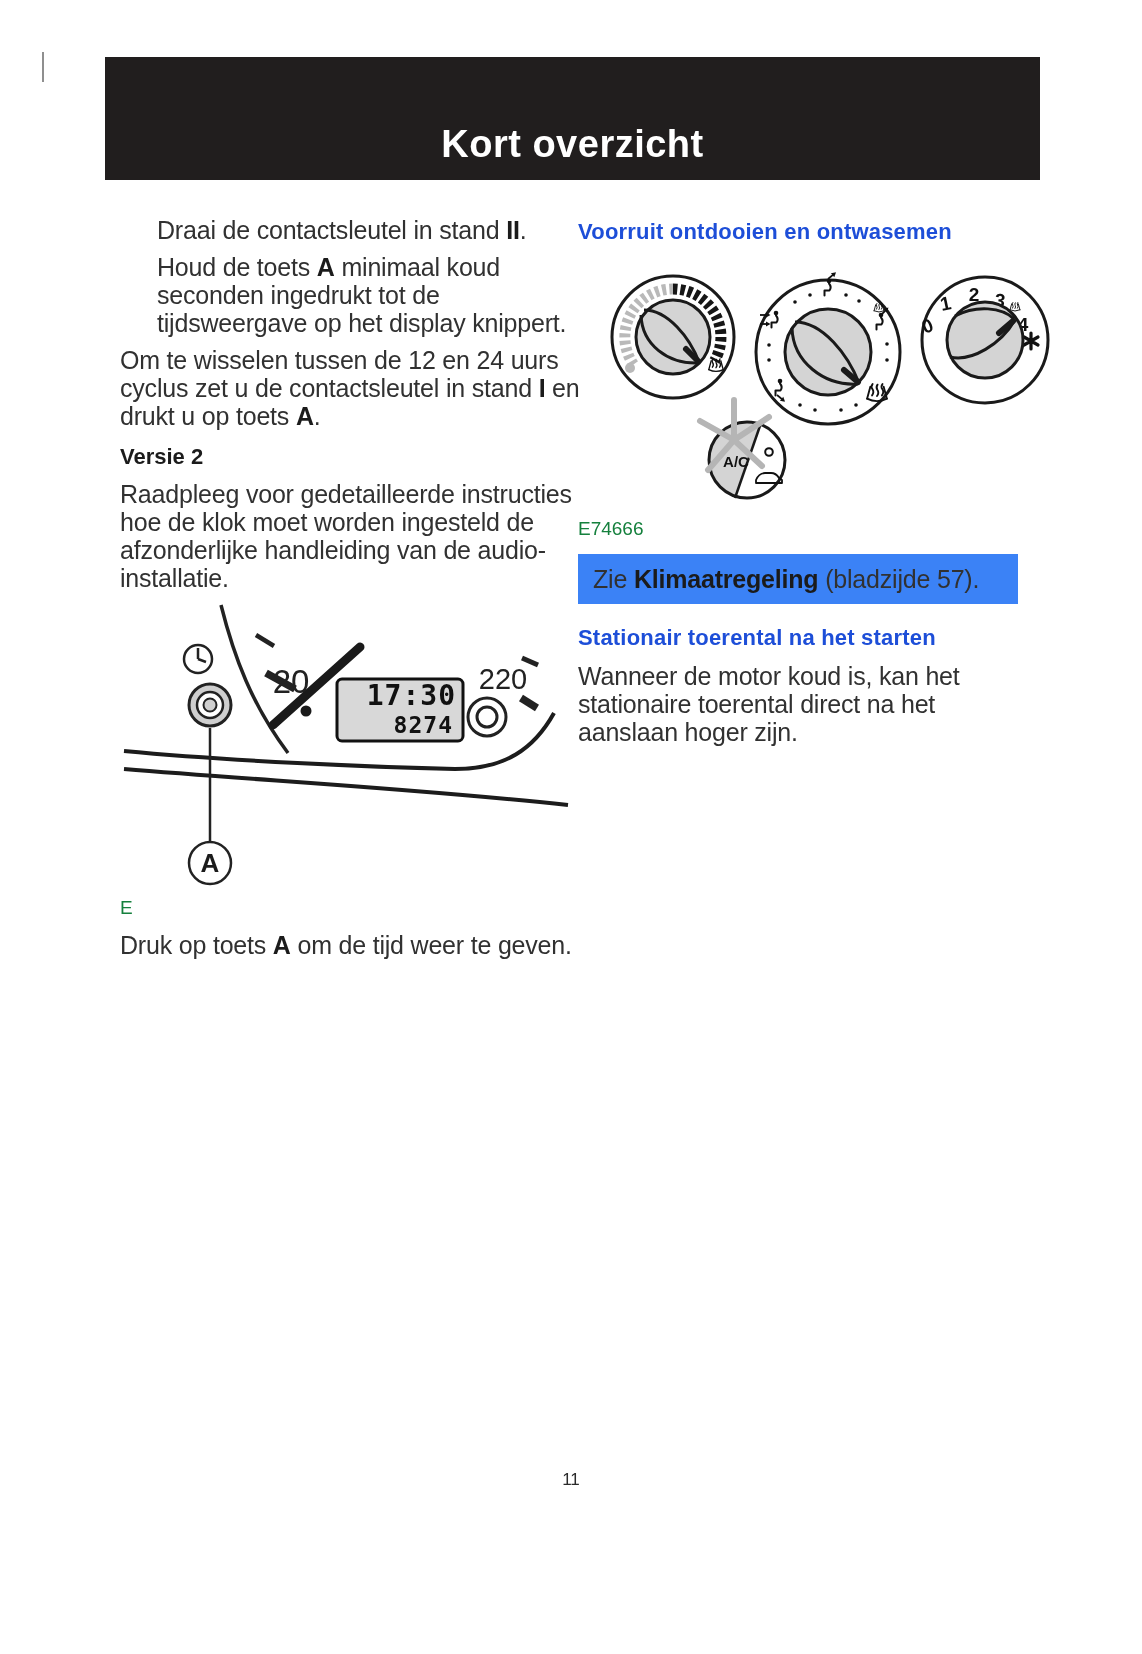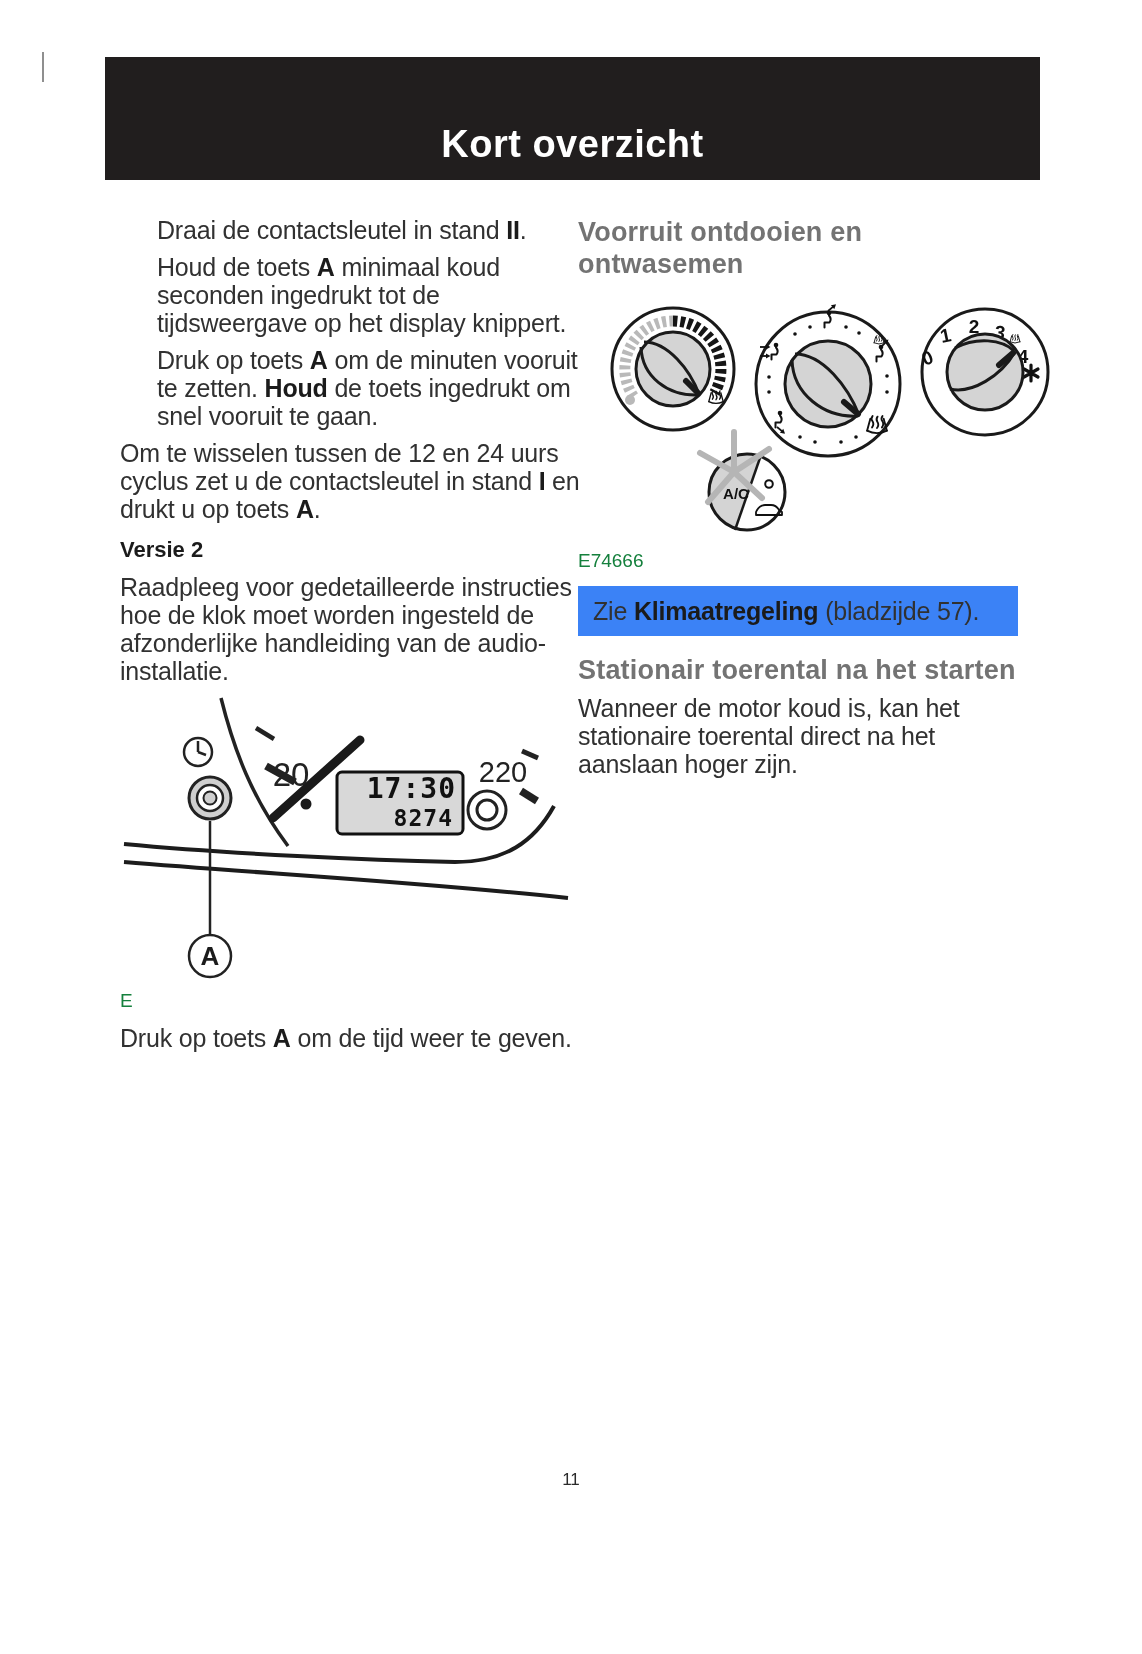--- a/index.html
+++ b/index.html
@@ -8,21 +8,21 @@
   .crop-mark{position:absolute;left:42px;top:52px;width:2px;height:30px;background:#8f8f8f;}
   .header-bar{position:absolute;left:105px;top:57px;width:935px;height:123px;background:#211e1e;
               display:flex;align-items:flex-end;justify-content:center;}
   .header-bar h1{margin:0 0 14px 0;color:#fff;font-size:38px;font-weight:bold;letter-spacing:.5px;}
   .col{position:absolute;top:216px;}
   .col-left{left:96px;width:468px;margin-left:24px;}
   .col-right{left:578px;width:440px;}
   p{margin:0 0 9px 0;font-size:25px;line-height:28px;letter-spacing:-.2px;}
   p.step{margin-left:37px;}
   .b{font-weight:bold;color:#1b1b1b;}
-  h2{margin:0 0 8px 0;font-size:27px;line-height:32px;color:#737373;letter-spacing:.2px;}
+  h2{margin:0 0 8px 0;font-size:22px;line-height:32px;color:#1d4ed8;letter-spacing:.2px;}
   h2.second{margin-top:18px;}
   h3{margin:14px 0 10px 0;font-size:22px;color:#1b1b1b;}
   figure{margin:2px 0 0 0;}
   figure.knobs{margin-top:12px;}
   figcaption{font-size:19px;color:#15803d;margin-top:2px;}
   .note{background:#3b82f6;margin-top:14px;padding:10px 15px;}
   .note p{margin:0;line-height:30px;}
   .note.second{margin-top:12px;}
   .page-footer{position:absolute;left:0;top:1470px;width:1142px;text-align:center;}
   .page-footer span{font-size:17px;color:#2a2a2a;}
@@ -36,21 +36,20 @@
 
   <div class="crop-mark"></div>
 
   <header class="header-bar">
     <h1>Kort overzicht</h1>
   </header>
 
   <section class="col col-left">
     <p class="step"><span>Draai de contactsleutel in stand </span><span class="b">II</span><span>.</span></p>
     <p class="step"><span>Houd de toets </span><span class="b">A</span><span> minimaal koud seconden ingedrukt tot de tijdsweergave op het display knippert.</span></p>
-    <p class="step"><span>Druk op toets </span><span class="b">A</span><span> om de minuten vooruit te zetten. </span><span class="b">Houd</span><span> de toets ingedrukt om snel vooruit te gaan.</span></p>
     <p><span>Om te wisselen tussen de 12 en 24 uurs cyclus zet u de contactsleutel in stand </span><span class="b">I</span><span> en drukt u op toets </span><span class="b">A</span><span>.</span></p>
     <h3>Versie 2</h3>
     <p>Raadpleeg voor gedetailleerde instructies hoe de klok moet worden ingesteld de afzonderlijke handleiding van de audio-installatie.</p>
 
     <figure>
       <svg width="460" height="290" viewBox="0 0 460 290">
 
         <g stroke="#222" fill="none" stroke-width="2.5">
           <circle cx="78" cy="58" r="14"></circle>
           <path d="M78 58 L78 47 M78 58 L86 61"></path>

